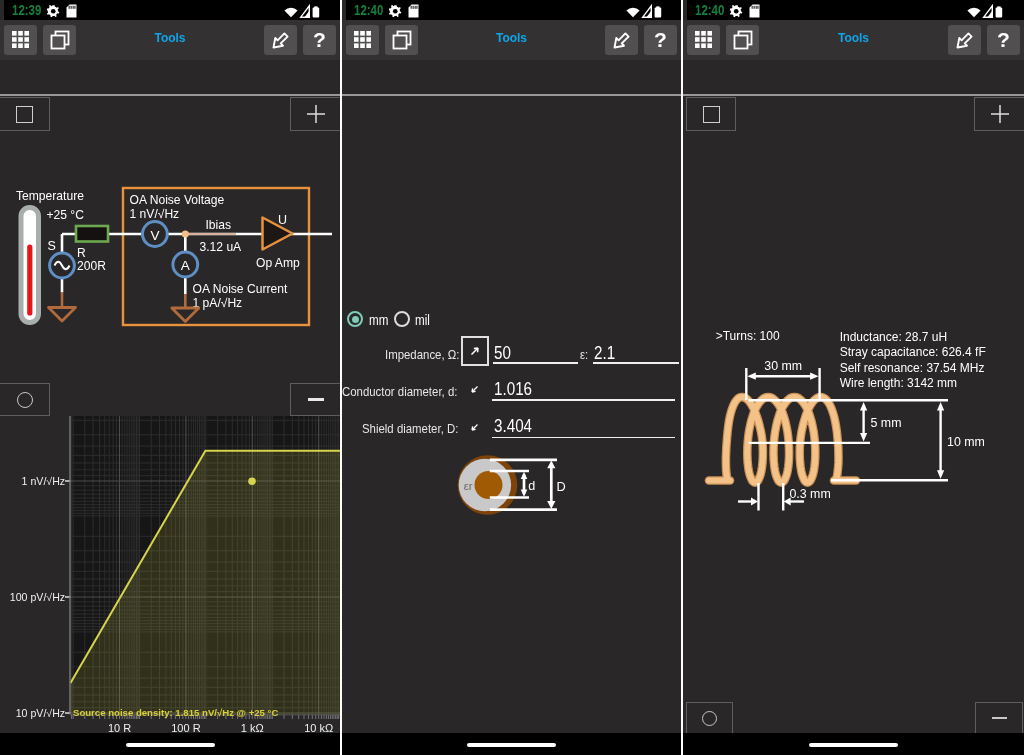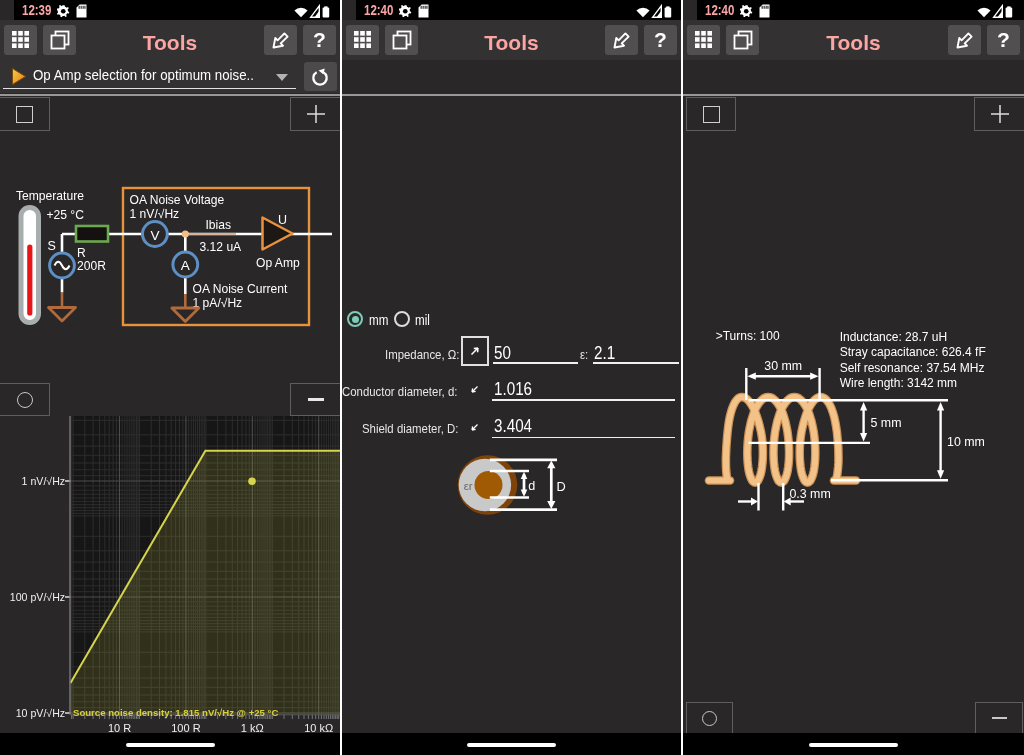--- a/index.html
+++ b/index.html
@@ -1,22 +1,22 @@
 <!DOCTYPE html>
 <html><head><meta charset="utf-8"><style>
 *{margin:0;padding:0;box-sizing:border-box}
 html,body{width:1024px;height:755px;background:#000;font-family:"Liberation Sans",sans-serif;overflow:hidden}
 
 .abs{position:absolute}
 .panel{position:absolute;top:0;height:755px;background:#292727;overflow:hidden}
-.sbar{position:absolute;top:0;left:14px;right:0;height:36px;background:#000;color:#fca5a5}
+.sbar{position:absolute;top:0;left:4px;right:0;height:36px;background:#000;color:#15803d}
 .time{position:absolute;left:8px;top:1.5px;font-size:14px;font-weight:bold;letter-spacing:0;transform:scaleX(0.82);transform-origin:left top}
 .tbar{position:absolute;top:20px;left:0;right:0;height:40px;background:#343132}
 .tbtn{position:absolute;top:4.5px;width:33px;height:30px;background:#524f50;border-radius:3px;display:flex;align-items:center;justify-content:center}
-.ttl{position:absolute;top:0;left:0;right:0;text-align:center;color:#fca5a5;font-size:21px;font-weight:bold;letter-spacing:0}
+.ttl{position:absolute;top:0;left:0;right:0;text-align:center;color:#0ea5e9;font-size:12px;font-weight:bold;letter-spacing:0}
 .ddrow{position:absolute;top:60px;left:0;right:0;height:33px;background:#343132}
 .ddtxt{position:absolute;top:6px;color:#fff;white-space:nowrap}
 .caret{position:absolute;top:14px;width:0;height:0;border-left:6px solid transparent;border-right:6px solid transparent;border-top:7px solid #b5b2b2}
 .ddline{position:absolute;top:27.5px;height:1.5px;background:#e2e2e2}
 .rbtn{position:absolute;top:2px;width:33px;height:29px;background:#4d4a4b;border-radius:3px;display:flex;align-items:center;justify-content:center}
 .content{position:absolute;top:93px;left:0;right:0;bottom:22px;background:#292727}
 .cline{position:absolute;top:94.3px;left:0;right:0;height:1.4px;background:#989898}
 .cardbtn{position:absolute;border:1px solid #5f5d5d;display:flex;align-items:center;justify-content:center}
 .nav{position:absolute;bottom:0;left:0;right:0;height:22px;background:#000}
 .pill{position:absolute;top:9.5px;height:4.5px;width:89px;background:#fff;border-radius:2.5px}
@@ -71,40 +71,20 @@
             <rect x="2.5" y="6.5" width="13" height="13" fill="#524f50" stroke="#fff" stroke-width="1.8"></rect>
           </svg>
         </div>
         <div class="ttl" style="top:10.5px">Tools</div>
         <div class="tbtn" style="right:43.5px">
           <svg width="28" height="28" viewBox="0 0 28 28">
             <path d="M7.5 21.5 L9.3 12 L11.6 14.3 L18.4 7.4 L21.6 10.6 L14.7 17.4 L17 19.7 Z" fill="none" stroke="#fff" stroke-width="1.9" stroke-linejoin="round"></path>
           </svg>
         </div>
         <div class="tbtn" style="right:4px;color:#fff;font-size:21px;font-weight:bold;font-family:'Liberation Sans',sans-serif">?</div>
-      </div>
-      <div class="ddrow">
-        <svg class="abs" style="left:11px;top:6.5px" width="16" height="19" viewBox="0 0 16 19">
-          <defs>
-            <linearGradient id="pg" x1="0" y1="0" x2="1" y2="1">
-              <stop offset="0" stop-color="#f5d03c"></stop>
-              <stop offset="1" stop-color="#e87820"></stop>
-            </linearGradient>
-          </defs>
-          <path d="M1.5 1.5 L14.5 9.5 L1.5 17.5 Z" fill="url(#pg)" stroke="#7a4a10" stroke-width="1"></path>
-        </svg>
-        <div class="ddtxt" style="left:33px;font-size:15.5px;transform:scaleX(0.858);transform-origin:left top">Op Amp selection for optimum noise..</div>
-        <div class="caret" style="right:52px"></div>
-        <div class="ddline" style="left:3px;width:293px"></div>
-        <div class="rbtn" style="right:3.5px">
-          <svg width="26" height="26" viewBox="0 0 26 26">
-            <path d="M16.35 8.2 A6.7 6.7 0 1 1 9.65 8.2" fill="none" stroke="#fff" stroke-width="2.3"></path>
-            <path d="M11.6 6.6 L17.8 4.5 L16.2 10.3 Z" fill="#fff"></path>
-          </svg>
-        </div>
       </div>
 <div class="content"></div>
 <div class="cline"></div>
 <div class="cardbtn" style="left:-1px;top:97px;width:51px;height:34px">
         <div style="width:17px;height:17px;border:1.7px solid #cfcfcf"></div>
       </div>
 <div class="cardbtn" style="left:290px;top:97px;width:51px;height:34px">
         <svg width="20" height="20" viewBox="0 0 20 20">
           <path d="M10 1V19 M1 10H19" stroke="#dedede" stroke-width="1.5"></path>
         </svg>

